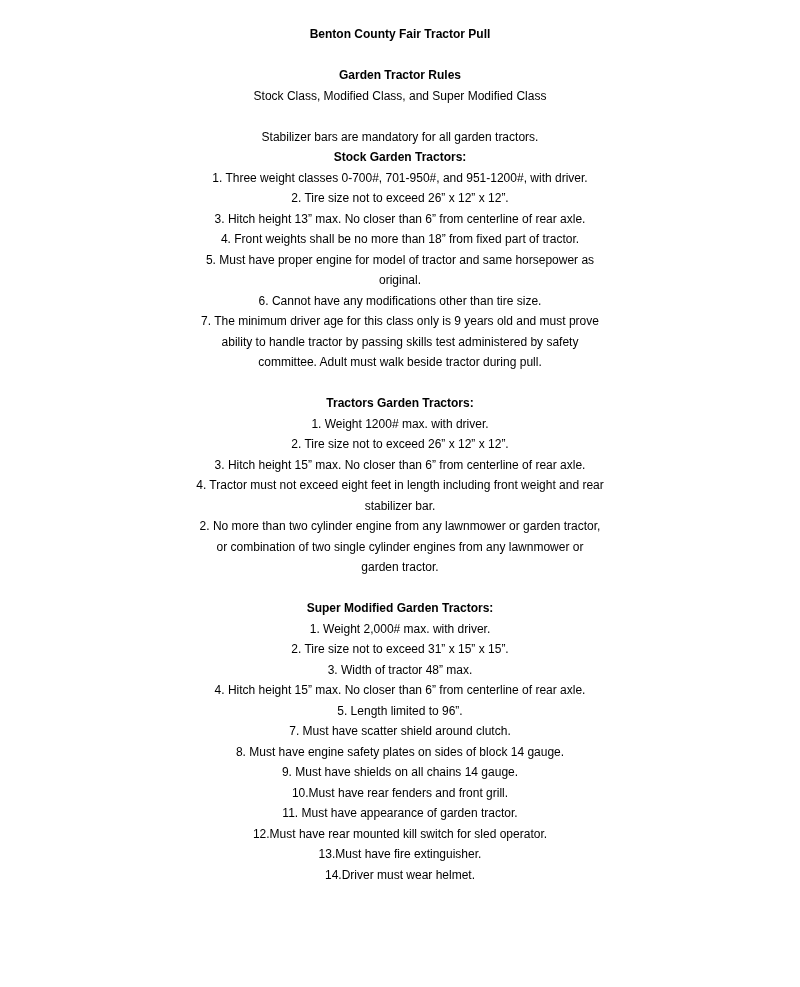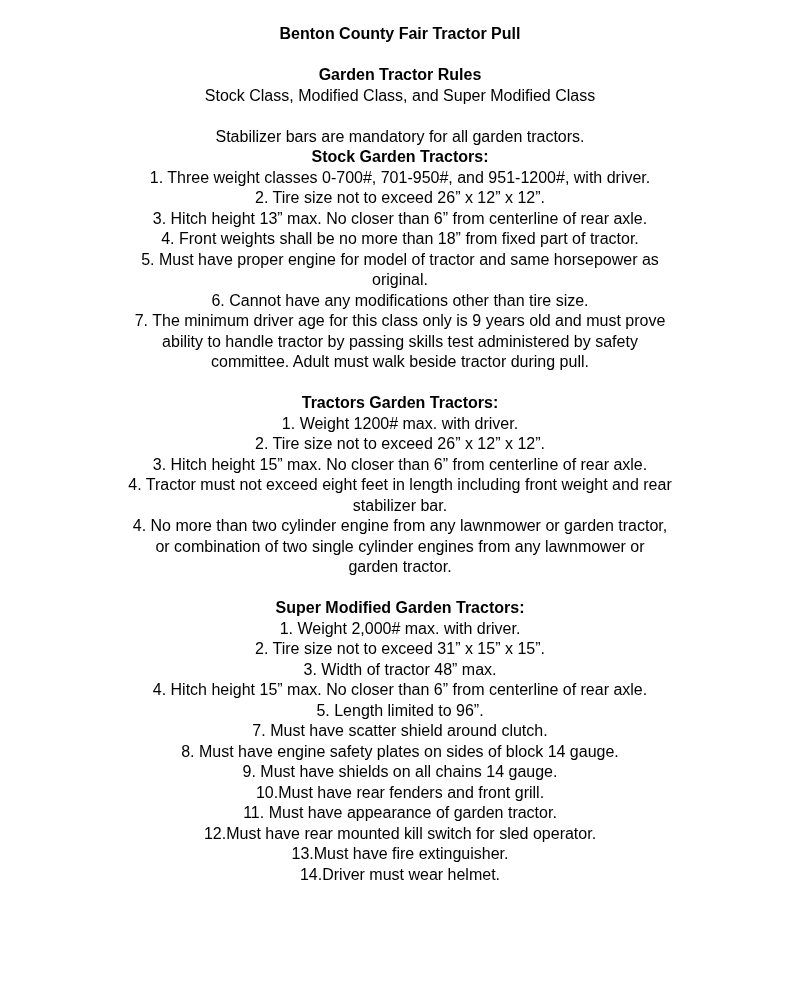--- a/index.html
+++ b/index.html
@@ -8,21 +8,21 @@
     background: #ffffff;
   }
   .page {
     position: relative;
     box-sizing: border-box;
     width: 800px;
     height: 987px;
     background: #ffffff;
     color: #000000;
     font-family: "Liberation Sans", sans-serif;
-    font-size: 16px;
+    font-size: 12px;
     line-height: 20.5px;
     padding: 24px 52px 0 52px;
     overflow: hidden;
   }
   .line {
     min-height: 20.5px;
     white-space: pre-wrap;
     text-align: center;
   }
   .center { text-align: center; }
@@ -63,21 +63,21 @@
     </section>
 
     <section class="section">
       <div class="line bold">Tractors Garden Tractors:</div>
       <div>
           <div class="line">1. Weight 1200# max. with driver.</div>
           <div class="line">2. Tire size not to exceed 26” x 12” x 12”.</div>
           <div class="line">3. Hitch height 15” max. No closer than 6” from centerline of rear axle.</div>
           <div class="line">4. Tractor must not exceed eight feet in length including front weight and rear</div>
           <div class="line">stabilizer bar.</div>
-          <div class="line">4. No more than two cylinder engine from any lawnmower or garden tractor,</div>
+          <div class="line">2. No more than two cylinder engine from any lawnmower or garden tractor,</div>
           <div class="line">or combination of two single cylinder engines from any lawnmower or</div>
           <div class="line">garden tractor.</div>
         </div>
     </section>
 
     <section class="section">
       <div class="line bold">Super Modified Garden Tractors:</div>
       <div>
           <div class="line">1. Weight 2,000# max. with driver.</div>
           <div class="line">2. Tire size not to exceed 31” x 15” x 15”.</div>

